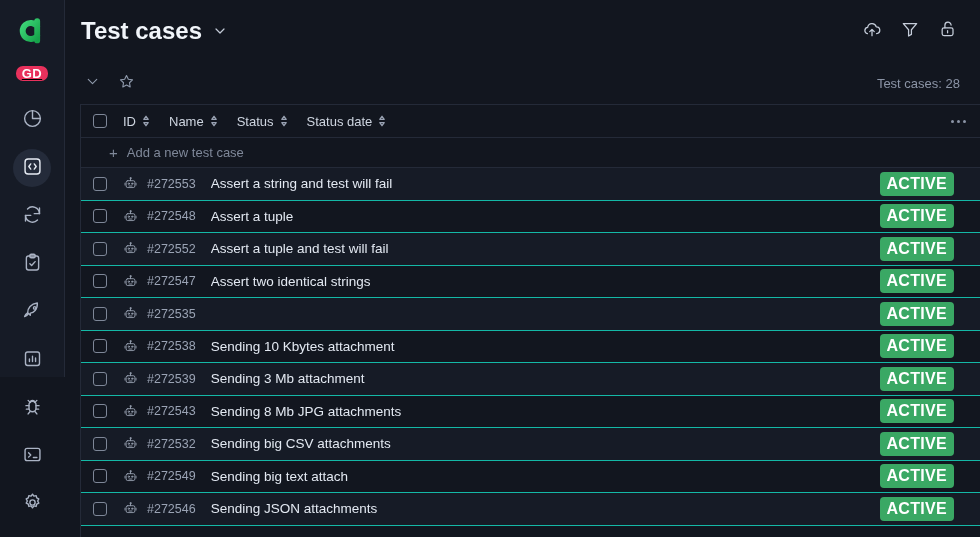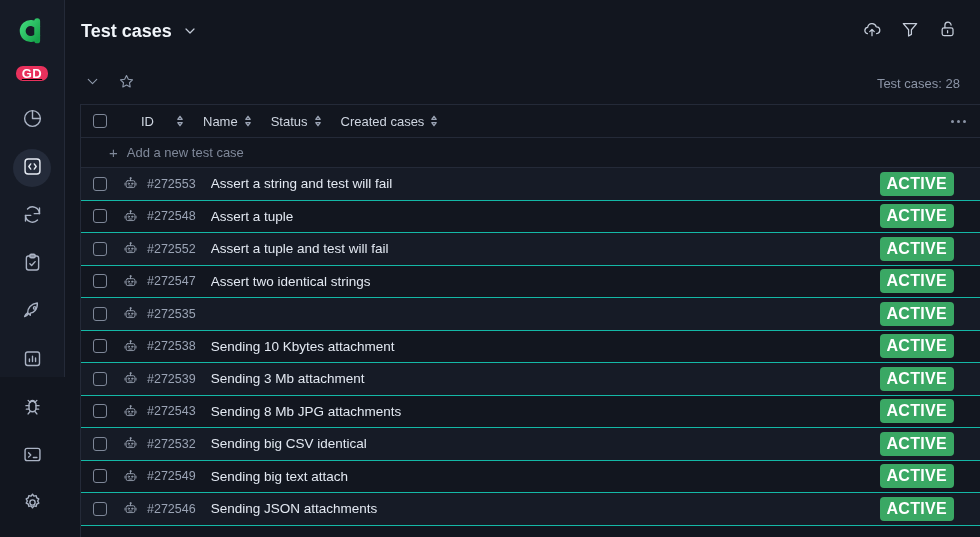--- a/index.html
+++ b/index.html
@@ -43,21 +43,21 @@
   .nav-item.active svg { stroke: #e8edf5; }
 
   
   .main { flex: 1; height: 537px; display: flex; flex-direction: column;
           background: #12161f; min-width: 0; position: relative; }
 
   .topbar {
     height: 62px; display: flex; align-items: center;
     padding: 0 20px 0 16px; flex: 0 0 62px;
   }
-  .title { color: #f1f5fa; font-size: 18px; font-weight: bold; }
+  .title { color: #f1f5fa; font-size: 24px; font-weight: bold; }
   .title-chevron { margin-left: 10px; display: flex; align-items: center; cursor: pointer; }
   .title-chevron svg { width: 16px; height: 16px; stroke: #c2cad6; stroke-width: 1.8;
                        fill: none; stroke-linecap: round; stroke-linejoin: round; }
   .topbar-spacer { flex: 1; }
   .topbar-actions { display: flex; align-items: center; gap: 14px; }
   .icon-btn { width: 24px; height: 24px; display: flex; align-items: center;
               justify-content: center; cursor: pointer; }
   .icon-btn svg { width: 20px; height: 20px; stroke: #c6cedb; stroke-width: 1.5;
                   fill: none; stroke-linecap: round; stroke-linejoin: round; }
 
@@ -82,21 +82,21 @@
   }
   .chk {
     width: 14px; height: 14px; border: 1.5px solid #7e8798; border-radius: 3px;
     flex: 0 0 14px; cursor: pointer;
   }
   .th { color: #ced5e0; font-size: 13px; display: flex; align-items: center;
         cursor: pointer; white-space: nowrap; }
   .th .sort { margin-left: 5px; display: inline-flex; }
   .th .sort svg { width: 10px; height: 12px; stroke: #9aa3b4; stroke-width: 1.5;
                   fill: none; stroke-linecap: round; stroke-linejoin: round; }
-  .th-id { margin-left: 34px; gap: 16px; }
+  .th-id { margin-left: 16px; }
   .th-name { margin-left: 18px; }
   .th-status { margin-left: 18px; }
   .th-created { margin-left: 18px; }
   .dots { margin-left: auto; display: flex; gap: 3px; cursor: pointer; padding: 6px 2px; }
   .dots i { width: 3px; height: 3px; background: #8b94a6; border-radius: 50%; display: block; }
 
   .addrow {
     height: 30px; flex: 0 0 30px; display: flex; align-items: center;
     padding-left: 28px; cursor: pointer; border-bottom: 1px solid #242a38;
   }
@@ -324,21 +324,21 @@
             <span>Status</span>
             <span class="sort">
               <svg viewBox="0 0 10 14">
                   <path d="M5 1.5L7.6 5H2.4z"></path>
                   <path d="M5 12.5L2.4 9h5.2z"></path>
                 </svg>
             </span>
           </span>
 
           <span class="th th-created">
-            <span>Created cases</span>
+            <span>Status date</span>
             <span class="sort">
               <svg viewBox="0 0 10 14">
                   <path d="M5 1.5L7.6 5H2.4z"></path>
                   <path d="M5 12.5L2.4 9h5.2z"></path>
                 </svg>
             </span>
           </span>
 
           <span class="dots">
             <i></i>
@@ -519,21 +519,21 @@
         <rect x="5" y="7.5" width="14" height="11" rx="2.6"></rect>
         <path d="M12 4.2v3.3"></path>
                   <circle cx="12" cy="3.4" r="1"></circle>
         <circle cx="9.3" cy="12.3" r="1.1"></circle>
                   <circle cx="14.7" cy="12.3" r="1.1"></circle>
         <path d="M9.6 16h4.8"></path>
                   <path d="M3.2 11.5v3M20.8 11.5v3"></path>
       </svg>
     </span>
     <span class="row-id">#272532</span>
-    <span class="row-name">Sending big CSV identical</span>
+    <span class="row-name">Sending big CSV attachments</span>
     <span class="row-status">
       <span class="badge">ACTIVE</span>
     </span>
   </div>
 
   <div class="row">
     <span class="chk"></span>
     <span class="row-bot">
       <svg viewBox="0 0 24 24">
         <rect x="5" y="7.5" width="14" height="11" rx="2.6"></rect>

